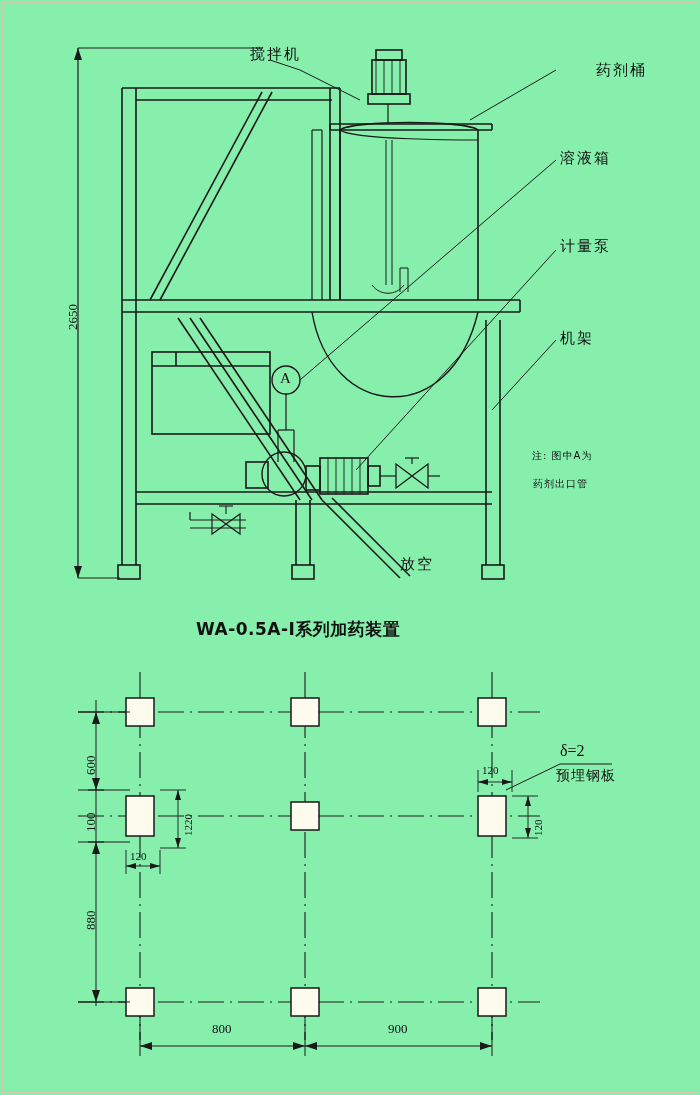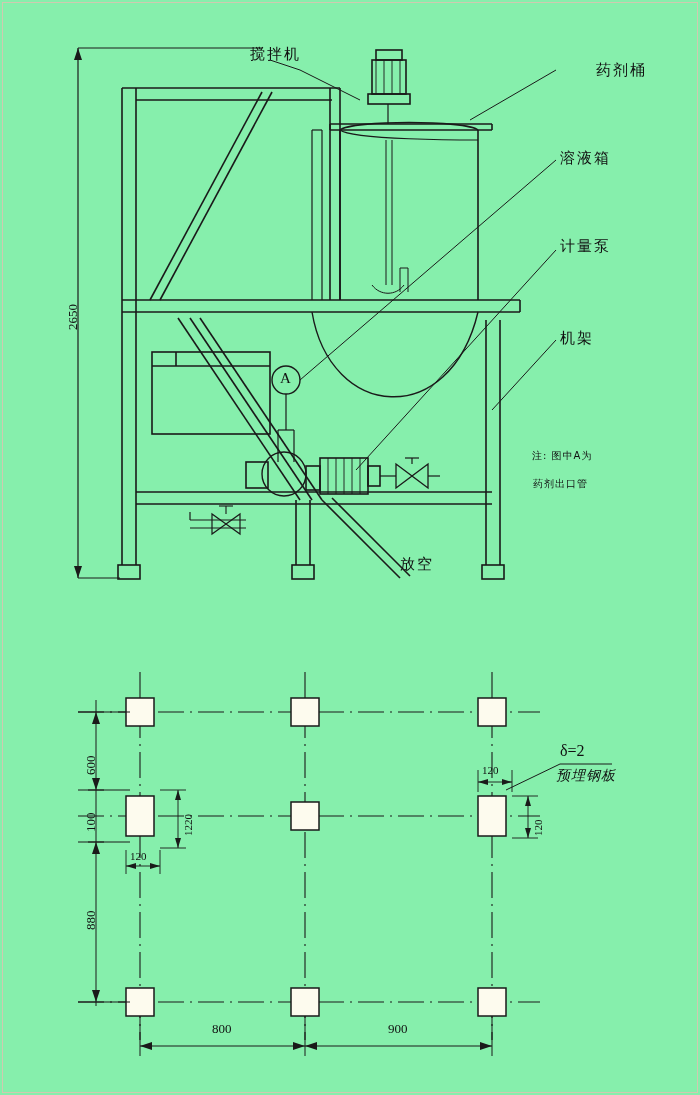--- a/index.html
+++ b/index.html
@@ -37,21 +37,20 @@
   .lbl {
     position: absolute;
     font-family: "Liberation Serif", serif;
     color: #111;
     white-space: nowrap;
     line-height: 1.1;
   }
   .cn {
     font-family: "DejaVu Sans", sans-serif;
     letter-spacing: 1px;
-    font-style: italic;
   }
   .dim {
     font-family: "Liberation Serif", serif;
     font-size: 13px;
     color: #111;
   }
   .dim-v {
     transform: rotate(-90deg);
     transform-origin: left top;
   }
@@ -215,20 +214,21 @@
   <div class="lbl leader-label" style="left:560px; top:150px;text-align:right;">溶液箱</div>
   <div class="lbl leader-label" style="left:560px; top:238px;">计量泵</div>
   <div class="lbl leader-label" style="left:560px; top:330px;">机架</div>
   <div class="lbl leader-label" style="left:400px; top:556px;text-align:center;">放空</div>
 
   <div class="lbl" style="left:280px; top:370px; font-family:'Liberation Serif',serif; font-size:15px;">A</div>
 
   <div class="note" style="position:absolute; left:532px; top:448px;">注: 图中A为</div>
   <div class="note" style="position:absolute; left:533px; top:476px;">药剂出口管</div>
 
+  <div class="caption" style="position:absolute; left:196px; top:618px;">WA-0.5A-I系列加药装置</div>
 
   <svg class="layer" viewBox="0 0 700 1095">
     <g stroke="#1a1a1a" fill="none" stroke-width="1.4">
 
       <g stroke-dasharray="26 6 2 6" stroke-width="1.1">
         <line x1="78" y1="712" x2="540" y2="712"></line>
         <line x1="78" y1="816" x2="540" y2="816"></line>
         <line x1="78" y1="1002" x2="540" y2="1002"></line>
       </g>
 

